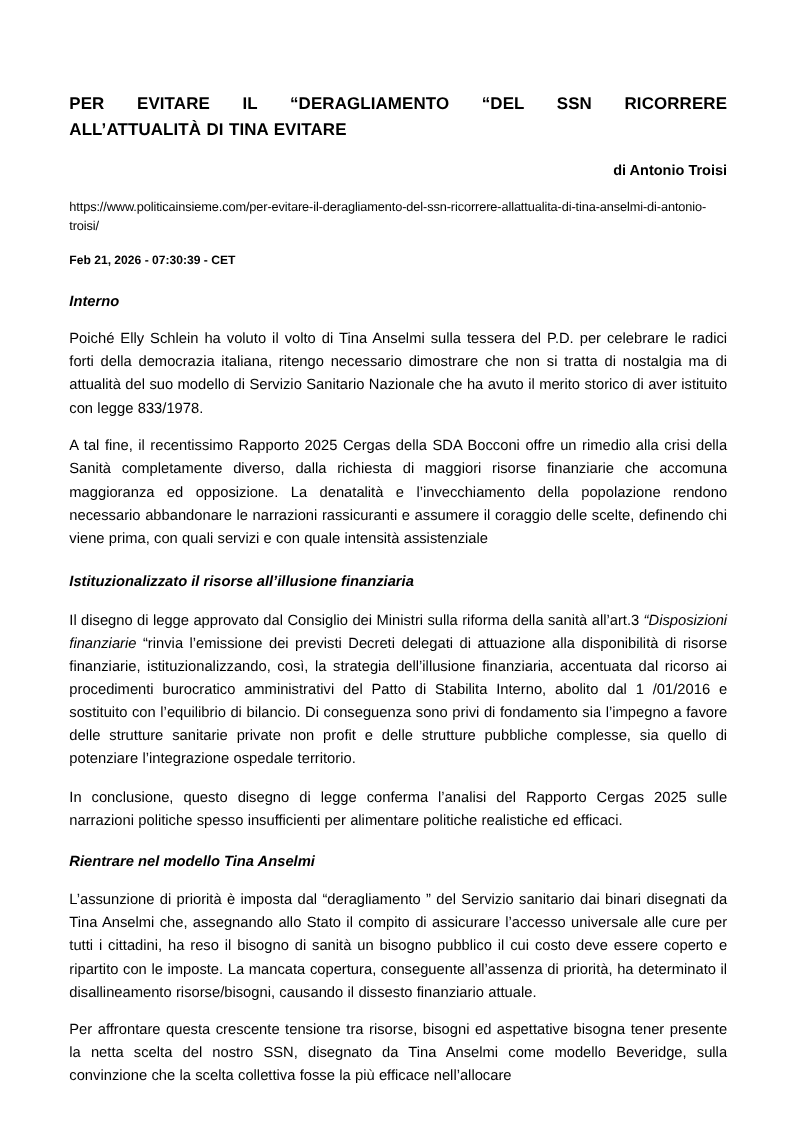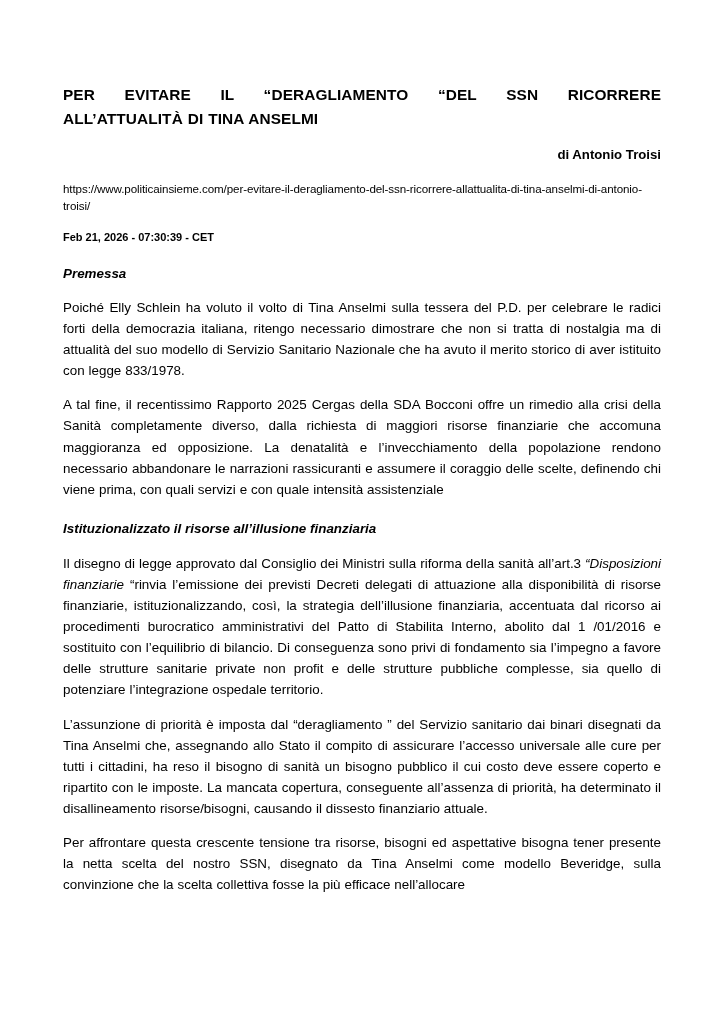--- a/index.html
+++ b/index.html
@@ -103,40 +103,42 @@
   #heading-istituzionalizzato { padding-top: 19px; }
   #heading-rientrare { padding-top: 17px; }
 </style>
 </head>
 <body>
 
 <div class="page">
 
   <h1 class="doc-title">
     <span class="line1">PER EVITARE IL “DERAGLIAMENTO “DEL SSN RICORRERE</span>
-    <span class="line2">ALL’ATTUALITÀ DI TINA ANSELMI</span>
+    <span class="line2">ALL’ATTUALITÀ DI TINA EVITARE</span>
   </h1>
 
   <p class="byline">di Antonio Troisi</p>
 
   <p class="source-url">https://www.politicainsieme.com/per-evitare-il-deragliamento-del-ssn-ricorrere-allattualita-di-tina-anselmi-di-antonio-troisi/</p>
 
   <p class="timestamp">Feb 21, 2026 - 07:30:39 - CET</p>
 
-  <h2 class="section-heading">Premessa</h2>
+  <h2 class="section-heading">Interno</h2>
 
   <p class="body-par" id="par-premessa-1">Poiché Elly Schlein ha voluto il  volto di Tina Anselmi sulla tessera del P.D. per celebrare le radici forti della democrazia italiana, ritengo necessario dimostrare   che  non si tratta di nostalgia ma di attualità del suo modello di Servizio Sanitario Nazionale  che ha avuto il merito storico di aver istituito con legge 833/1978.</p>
 
   <p class="body-par">A tal fine, il recentissimo Rapporto 2025 Cergas della SDA Bocconi offre un rimedio alla crisi della Sanità completamente diverso, dalla richiesta di  maggiori risorse finanziarie che accomuna maggioranza ed opposizione. La denatalità e l’invecchiamento della popolazione rendono necessario  abbandonare le narrazioni rassicuranti e assumere il coraggio delle scelte, definendo chi viene prima, con quali servizi e con quale intensità assistenziale</p>
 
   <h2 class="section-heading" id="heading-istituzionalizzato">Istituzionalizzato il risorse all’illusione finanziaria</h2>
 
   <p class="body-par">
     <span>Il disegno di legge approvato  dal Consiglio dei Ministri sulla riforma della sanità all’art.3 </span><em>“Disposizioni finanziarie </em><span>“rinvia l’emissione dei previsti Decreti delegati di attuazione alla disponibilità di risorse finanziarie, istituzionalizzando, così, la strategia dell’illusione finanziaria, accentuata dal ricorso ai procedimenti burocratico amministrativi del Patto di Stabilita Interno, abolito dal 1 /01/2016  e sostituito con l’equilibrio di bilancio. Di conseguenza sono privi di fondamento sia l’impegno a favore delle strutture sanitarie private non profit e delle strutture pubbliche complesse, sia quello di potenziare l’integrazione ospedale territorio.</span>
   </p>
 
+  <p class="body-par">In conclusione,  questo disegno di legge conferma l’analisi  del Rapporto Cergas 2025 sulle narrazioni politiche spesso  insufficienti per alimentare politiche realistiche ed efficaci.</p>
 
+  <h2 class="section-heading" id="heading-rientrare">Rientrare nel modello Tina Anselmi</h2>
 
   <p class="body-par">L’assunzione di priorità è imposta dal  “deragliamento ” del Servizio sanitario dai binari disegnati  da Tina Anselmi che, assegnando  allo Stato il compito di assicurare l’accesso universale alle cure per tutti i cittadini, ha reso il bisogno di sanità un bisogno pubblico il cui costo deve essere coperto e ripartito con le imposte. La mancata copertura, conseguente all’assenza di priorità, ha determinato il disallineamento risorse/bisogni, causando il dissesto finanziario attuale.</p>
 
   <p class="body-par">Per affrontare questa crescente tensione tra risorse, bisogni ed aspettative bisogna tener presente la netta scelta del nostro SSN, disegnato da Tina Anselmi come modello Beveridge, sulla convinzione che la scelta collettiva fosse la più efficace nell’allocare</p>
 
 </div>
 
 </body></html>

